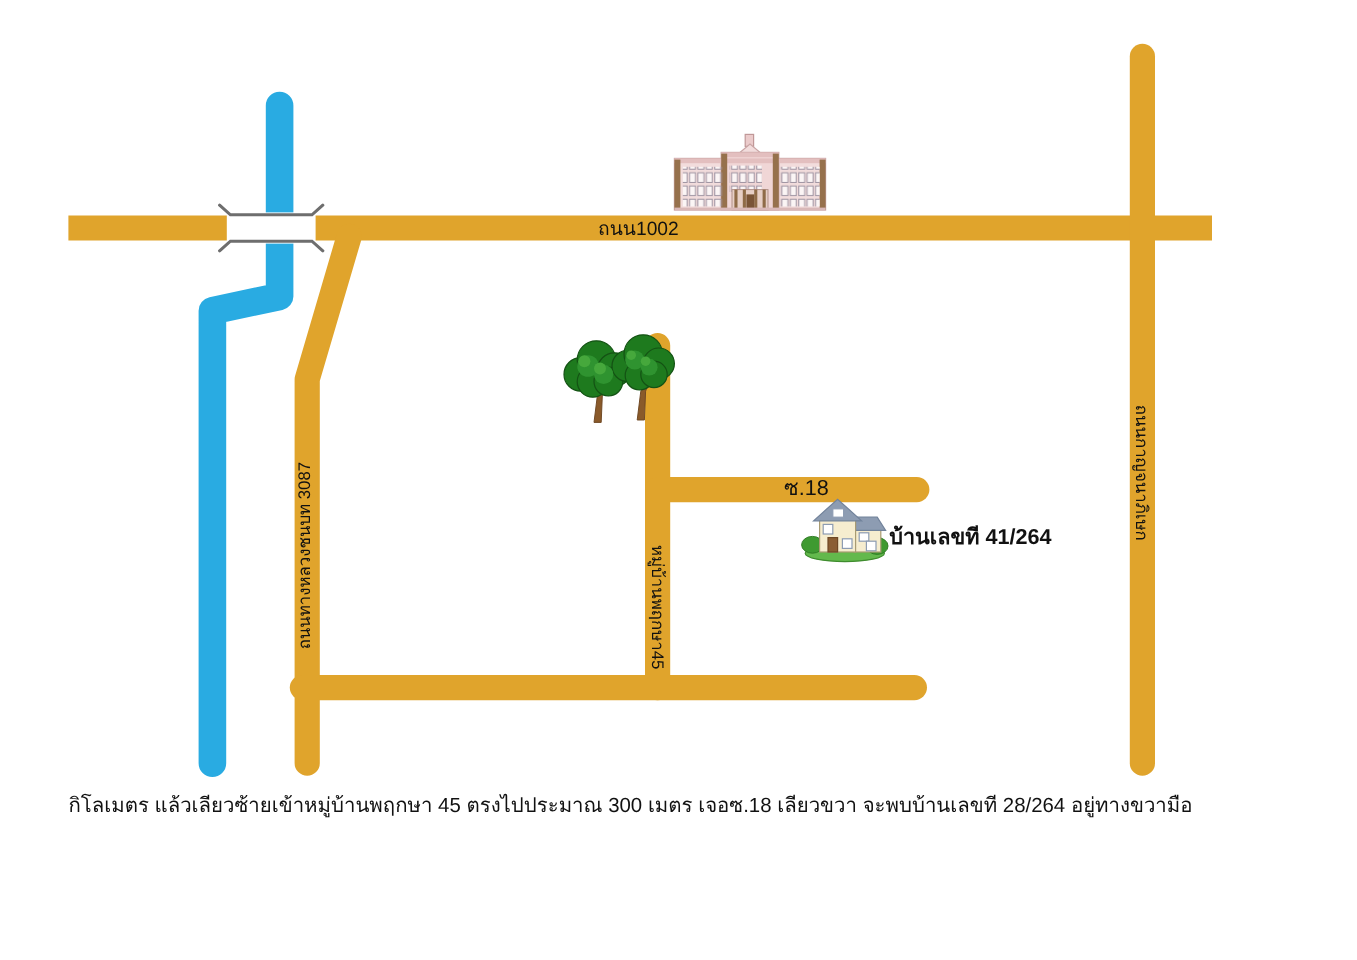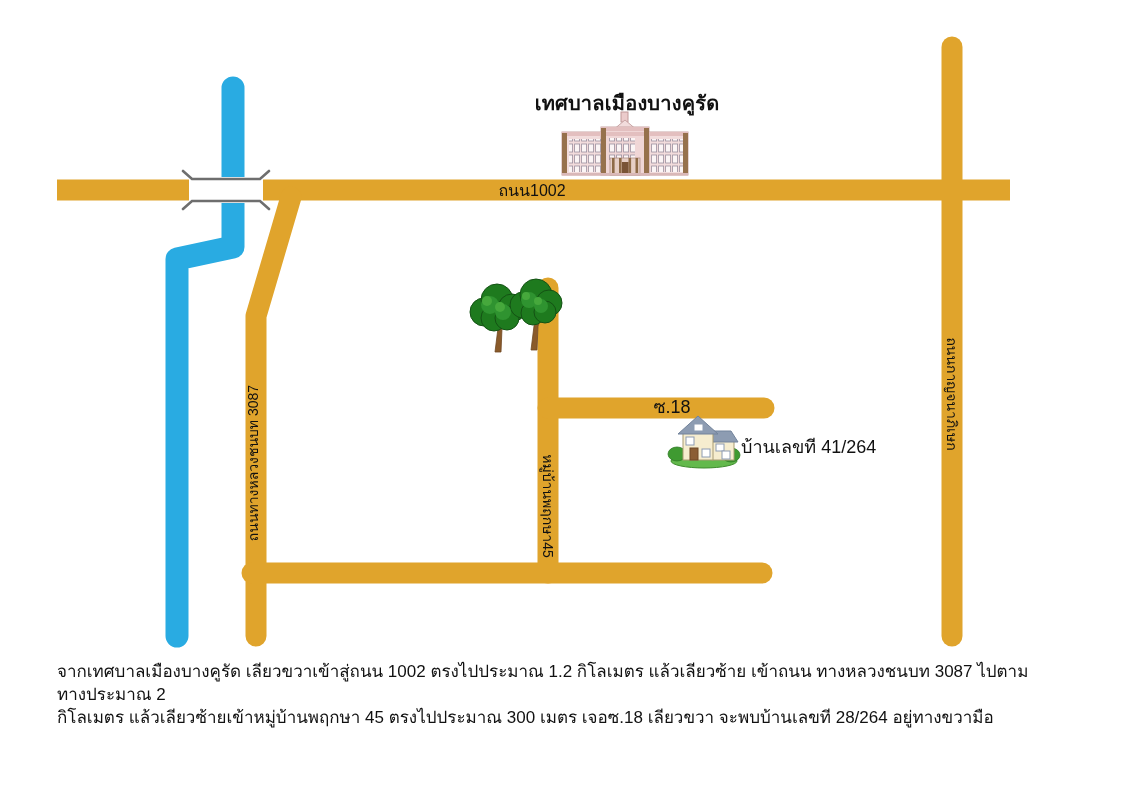--- a/index.html
+++ b/index.html
@@ -114,32 +114,30 @@
       <polygon points="678,434 718,434 698,416" fill="#8D9CB2" stroke="#72839B" stroke-width="1"></polygon>
       <rect x="694" y="424" width="9" height="7" fill="#ffffff" stroke="#8D9CB2" stroke-width="1"></rect>
       <rect x="686" y="437" width="8" height="8" fill="#ffffff" stroke="#8D9CB2" stroke-width="1"></rect>
       <rect x="716" y="444" width="8" height="7" fill="#ffffff" stroke="#8D9CB2" stroke-width="1"></rect>
       <rect x="690" y="448" width="8" height="12" fill="#8B5E34" stroke="#6E4826" stroke-width="1"></rect>
       <rect x="702" y="449" width="8" height="8" fill="#ffffff" stroke="#8D9CB2" stroke-width="1"></rect>
       <rect x="722" y="451" width="8" height="8" fill="#ffffff" stroke="#8D9CB2" stroke-width="1"></rect>
     </g>
   </svg>
 
-  <div class="label center title" style="left:627px;top:103px;">เทศบาลเมืองบางคูรัด</div>
 
   <div class="label center road-label" style="left:520px;top:190px;">ถนน1002</div>
 
   <div class="label rot-ccw v-label" style="left:253px;top:463px;">ถนนทางหลวงชนบท 3087</div>
 
   <div class="label rot-cw v-label" style="left:548px;top:506px;">หมู่บ้านพฤกษา45</div>
 
   <div class="label rot-cw v-label" style="left:952px;top:394px;">ถนนกาญจนาภิเษก</div>
 
   <div class="label center soi-label" style="left:672px;top:406px;">ซ.18</div>
 
-  <div class="label house-label" style="left:741px;top:432px;">บ้านเลขที 41/264</div>
+  <div class="label house-label" style="left:741px;top:432px;font-weight:bold;">บ้านเลขที 41/264</div>
 
   <div class="directions">
-    <div>จากเทศบาลเมืองบางคูรัด เลียวขวาเข้าสู่ถนน 1002 ตรงไปประมาณ 1.2 กิโลเมตร แล้วเลียวซ้าย เข้าถนน ทางหลวงชนบท 3087 ไปตามทางประมาณ 2</div>
     <div>กิโลเมตร แล้วเลียวซ้ายเข้าหมู่บ้านพฤกษา 45 ตรงไปประมาณ 300 เมตร เจอซ.18 เลียวขวา จะพบบ้านเลขที 28/264 อยู่ทางขวามือ</div>
   </div>
 
 </div>
 
 </body></html>

